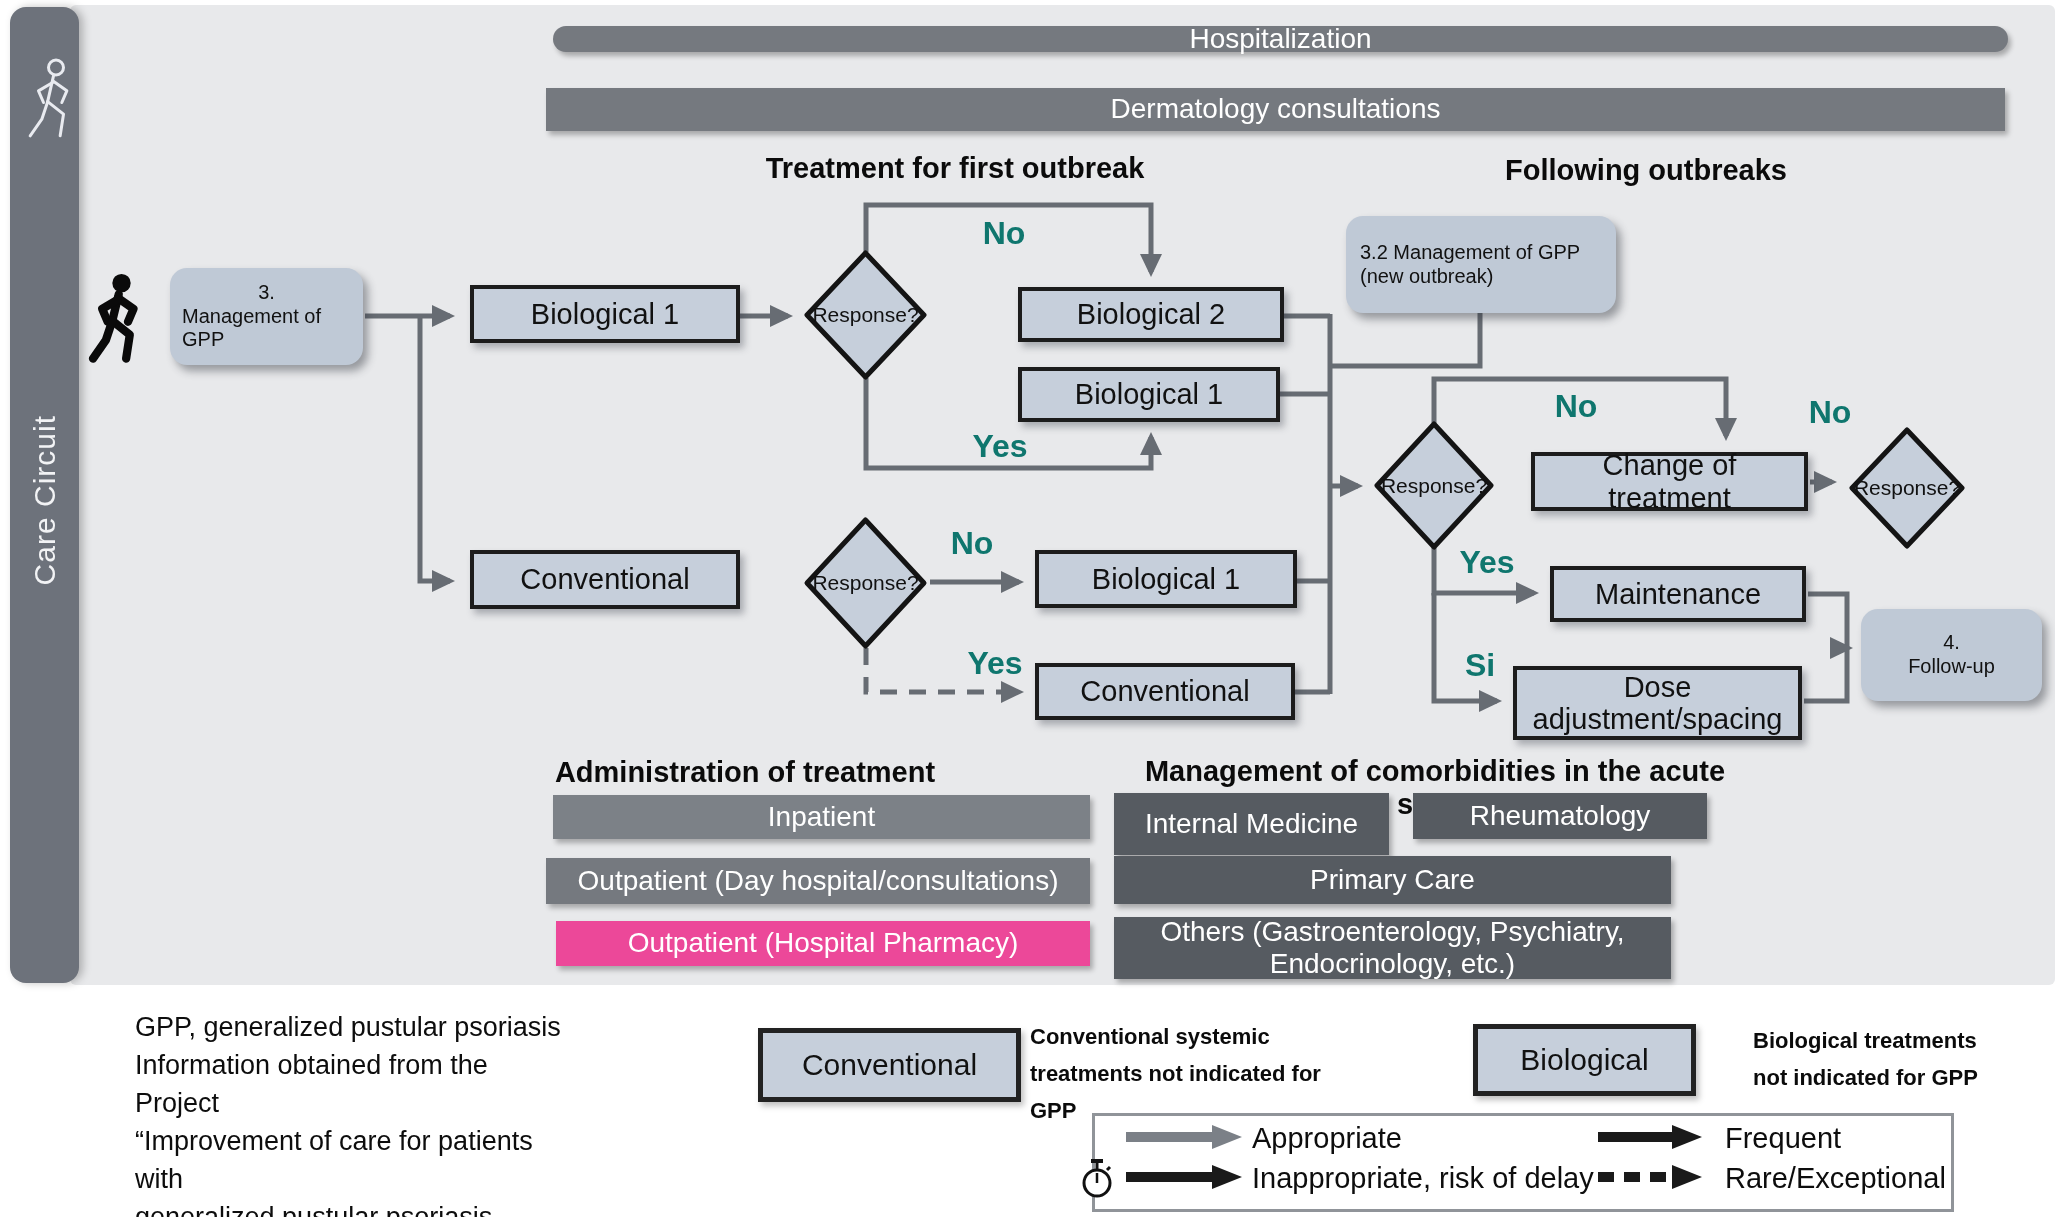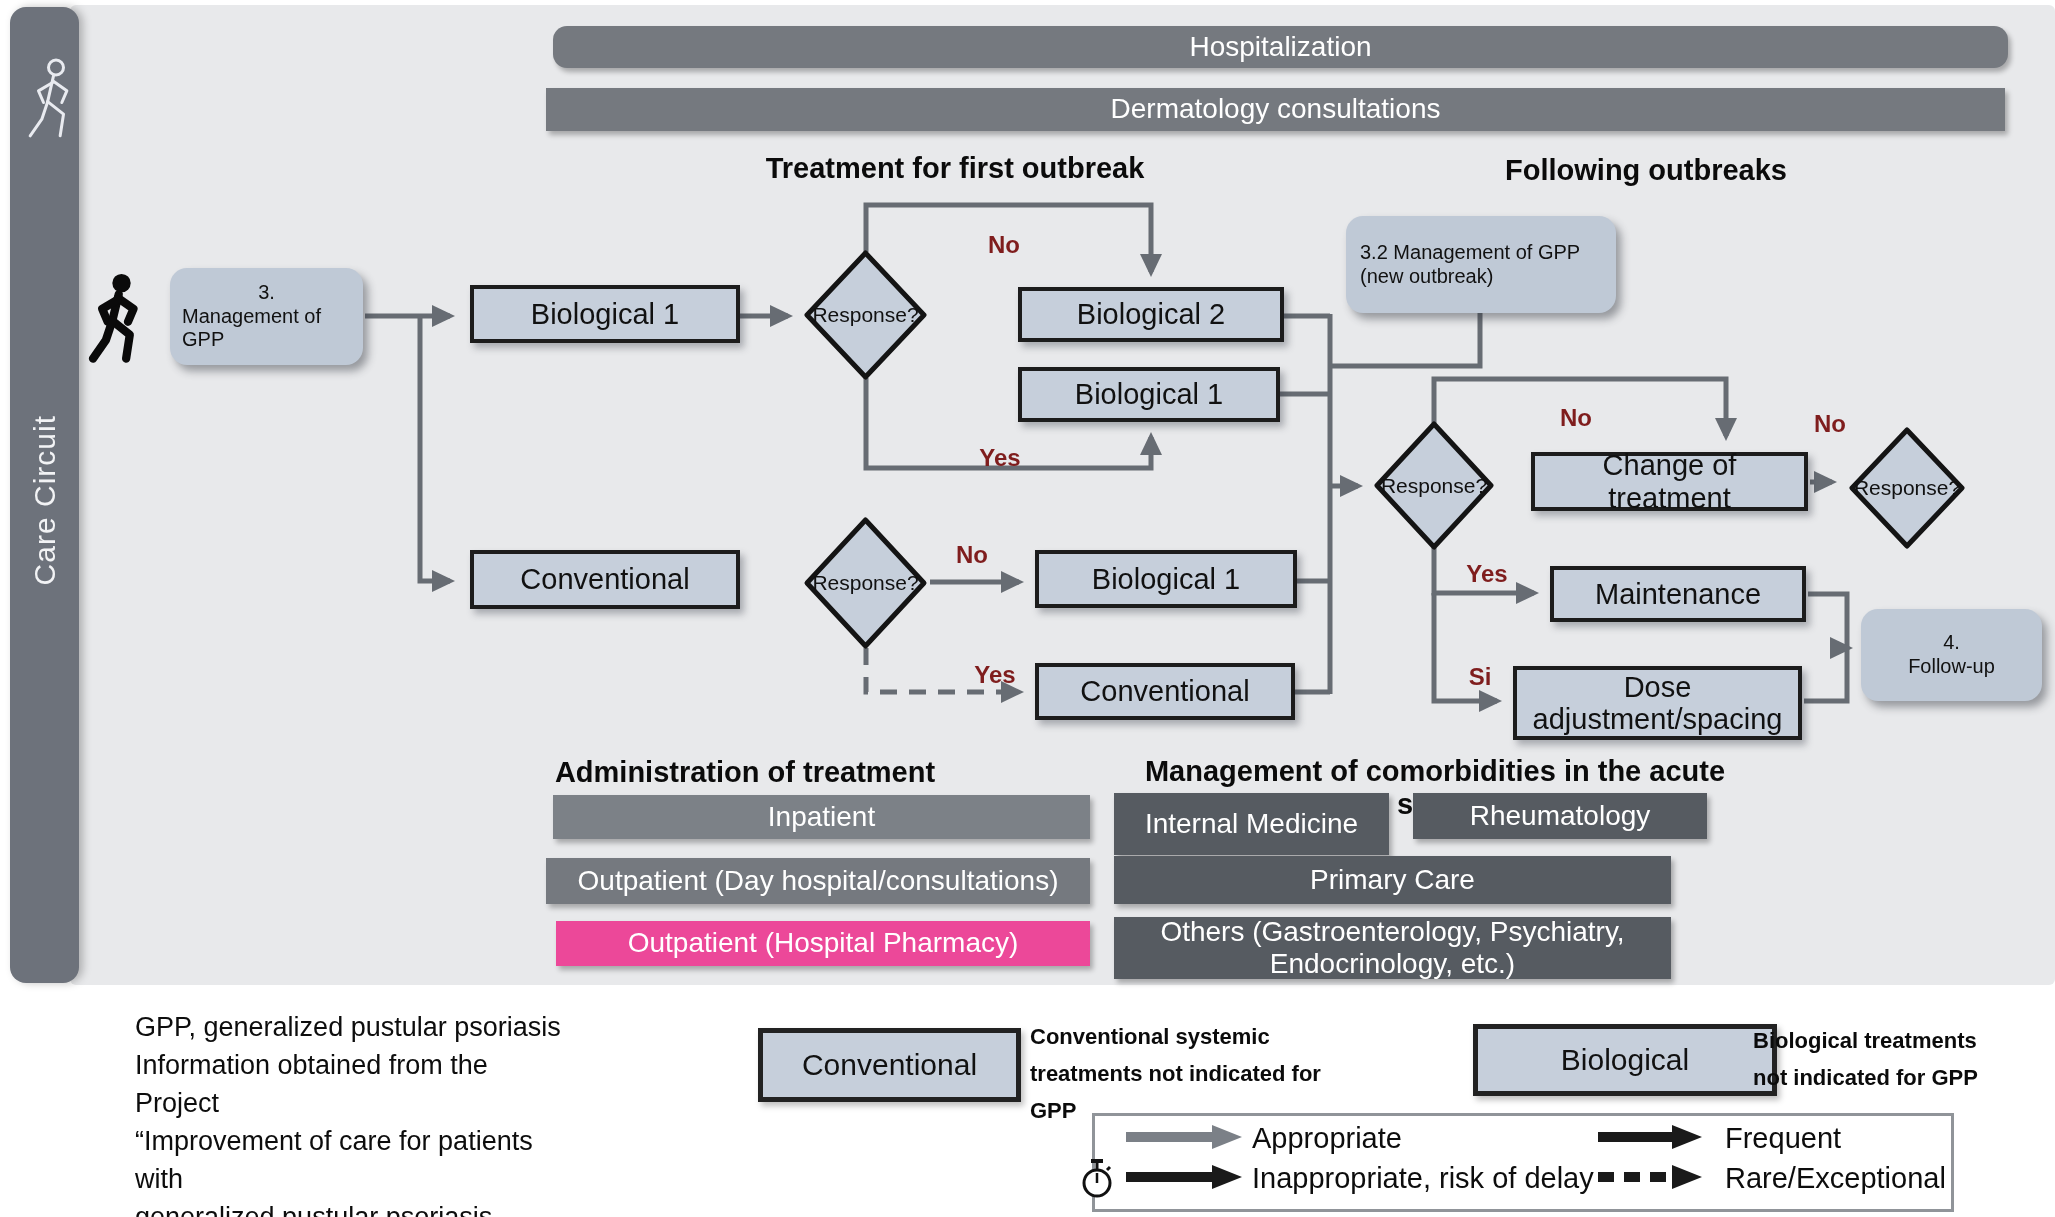--- a/index.html
+++ b/index.html
@@ -24,21 +24,21 @@
   .node{background:#c6cfdb;border:4px solid #1c1c1c;box-sizing:border-box;
         display:flex;align-items:center;justify-content:center;text-align:center;
         font-size:29px;line-height:1.12;box-shadow:4px 5px 7px rgba(50,55,65,.35);}
   .rounded{background:#bfc9d6;border-radius:17px;box-sizing:border-box;
         display:flex;flex-direction:column;justify-content:center;
         font-size:20px;line-height:1.18;box-shadow:5px 6px 9px rgba(50,55,65,.45);}
   .rounded .num{text-align:center;display:block;}
   .rounded .rest{text-align:left;display:block;}
   .diamond-label{position:absolute;left:0;top:0;width:100%;height:100%;display:flex;
         align-items:center;justify-content:center;font-size:21px;color:#111;}
-  .branch{position:absolute;font-weight:bold;font-size:24px;color:#7f1d1d;transform:translate(-50%,-50%);white-space:nowrap;margin-top:12px;}
+  .branch{position:absolute;font-weight:bold;font-size:32px;color:#0f766e;transform:translate(-50%,-50%);white-space:nowrap;}
   .preline{white-space:pre-line;}
   
   #footnote{left:135px;top:1008px;width:430px;font-size:27px;line-height:38px;color:#0d0d0d;}
   .legend-node{background:#c6cfdb;border:5px solid #222;box-sizing:border-box;display:flex;
         align-items:center;justify-content:center;font-size:30px;box-shadow:3px 4px 6px rgba(0,0,0,.25);}
   .legend-desc{font-weight:bold;font-size:22px;line-height:37px;color:#0b0b0b;}
   #arrow-legend-box{left:1092px;top:1113px;width:862px;height:99px;background:#fff;border:3px solid #909499;box-sizing:border-box;}
   .leg-label{position:absolute;font-size:29px;color:#0d0d0d;white-space:nowrap;}
   svg{display:block;}
 </style>
@@ -88,21 +88,21 @@
       <path d="M32 27 L49 39 L43 53"></path>
       <path d="M32 29 L15 39 L21 53"></path>
       <path d="M26 52 L45 67 L41 93"></path>
       <path d="M26 52 L19 73 L5 93"></path>
     </g>
   </svg>
   <div class="abs" id="care-label">
     <span>Care Circuit</span>
   </div>
 
-  <div class="abs gbar" style="left:553px;top:26px;width:1455px;height:42px;border-radius:14px;">
+  <div class="abs gbar" style="left:553px;top:26px;width:1455px;height:26px;border-radius:14px;">
     <span>Hospitalization</span>
   </div>
   <div class="abs gbar" style="left:546px;top:88px;width:1459px;height:43px;">
     <span>Dermatology consultations</span>
   </div>
 
   <div class="abs heading" style="left:700px;top:152px;width:510px;">Treatment for first outbreak</div>
   <div class="abs heading" style="left:1446px;top:154px;width:400px;">Following outbreaks</div>
 
   <svg class="abs" style="left:88px;top:273px;" width="56" height="92" viewBox="0 0 60 100">
@@ -211,21 +211,21 @@
   <div class="abs preline" id="footnote">GPP, generalized pustular psoriasis
 Information obtained from the Project
 “Improvement of care for patients with
 generalized pustular psoriasis (GPP).</div>
 
   <div class="abs legend-node" style="left:758px;top:1028px;width:263px;height:74px;">Conventional</div>
   <div class="abs legend-desc preline" style="left:1030px;top:1018px;width:470px;">Conventional systemic
 treatments not indicated for
 GPP</div>
 
-  <div class="abs legend-node" style="left:1473px;top:1024px;width:304px;height:72px;">Biological</div>
+  <div class="abs legend-node" style="left:1473px;top:1024px;width:223px;height:72px;">Biological</div>
   <div class="abs legend-desc preline" style="left:1753px;top:1022px;width:310px;">Biological treatments
 not indicated for GPP</div>
 
   <div class="abs" id="arrow-legend-box"></div>
 
   <svg class="abs" style="left:1124px;top:1123px;" width="122" height="28" viewBox="0 0 122 28">
     <line x1="2" y1="14" x2="92" y2="14" stroke="#7b8087" stroke-width="10"></line>
     <path d="M88,2 L118,14 L88,26 z" fill="#7b8087"></path>
   </svg>
   <span class="leg-label" style="left:1252px;top:1122px;">Appropriate</span>

